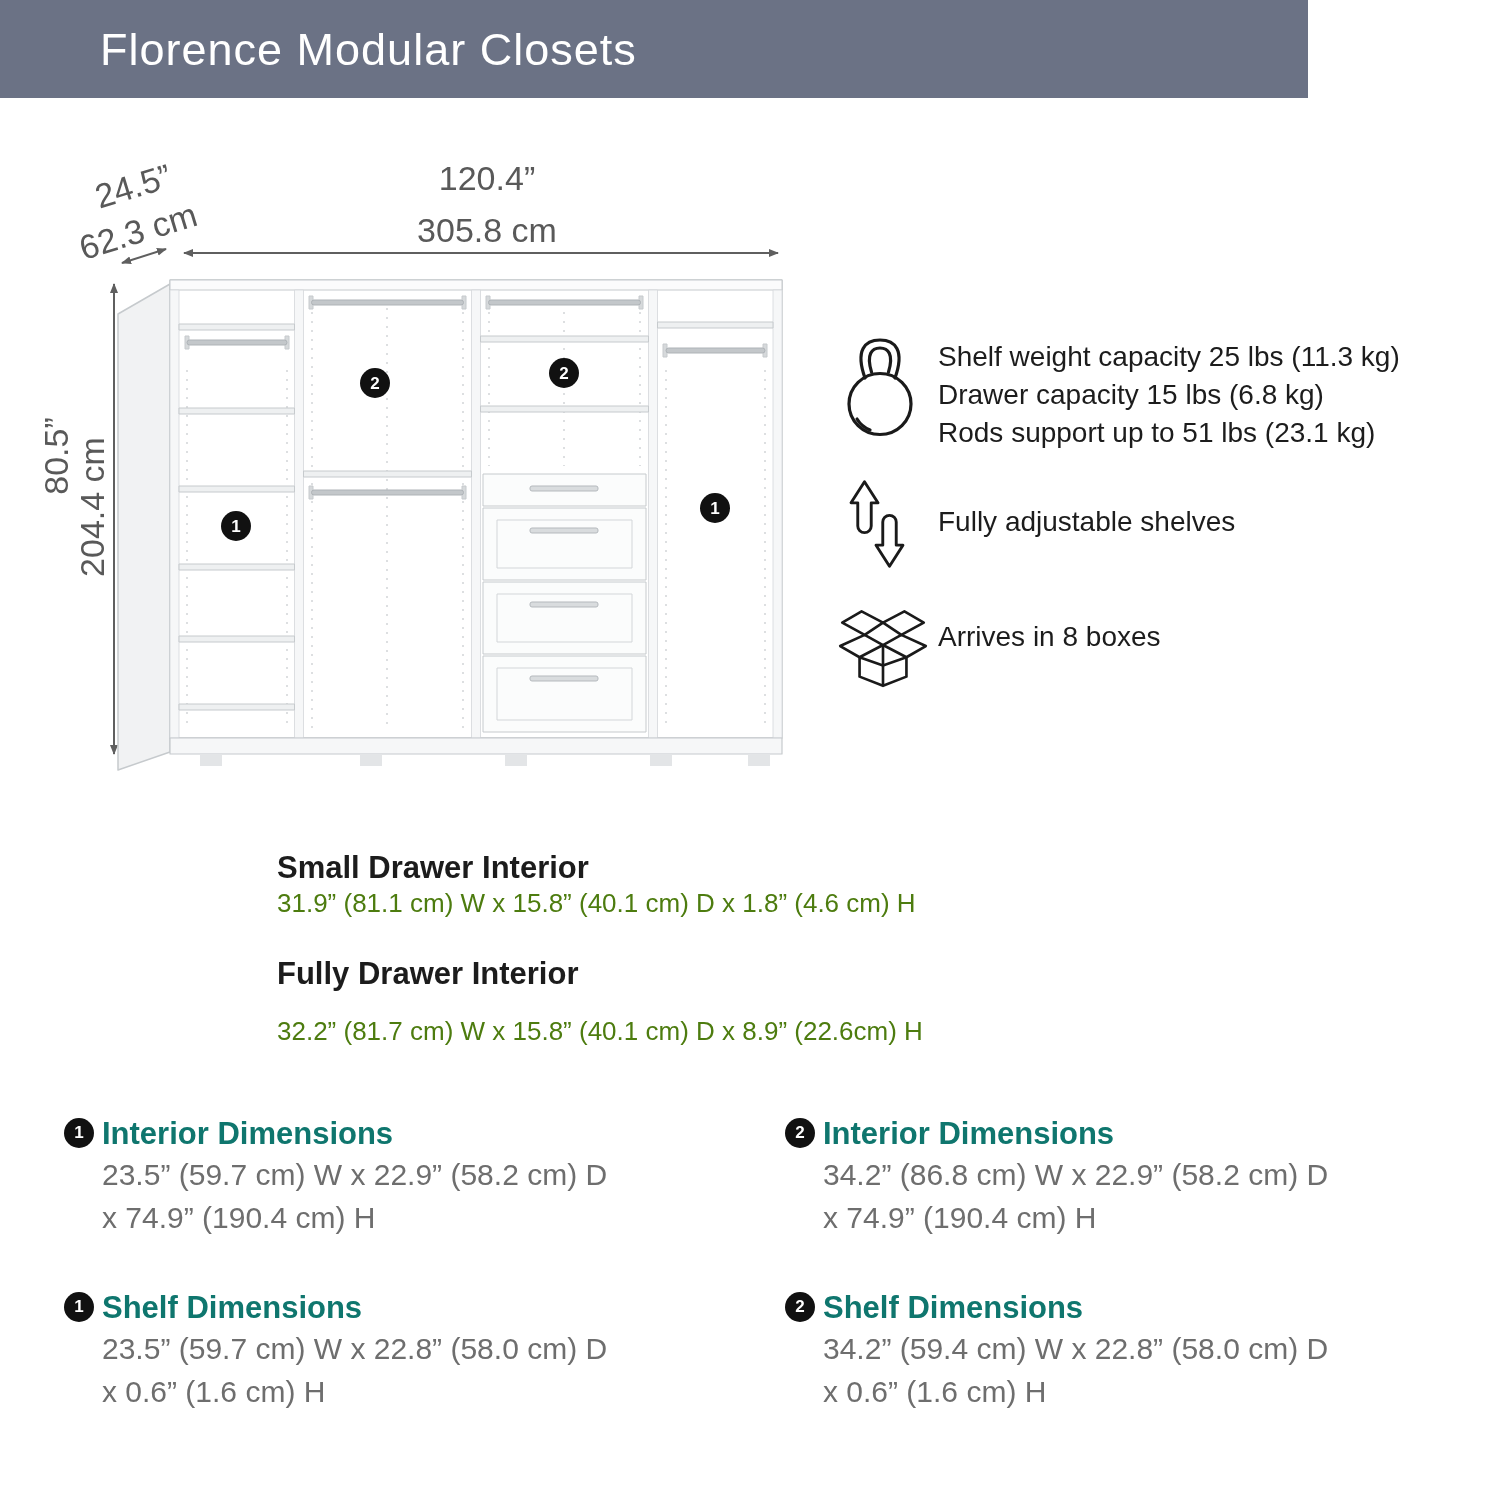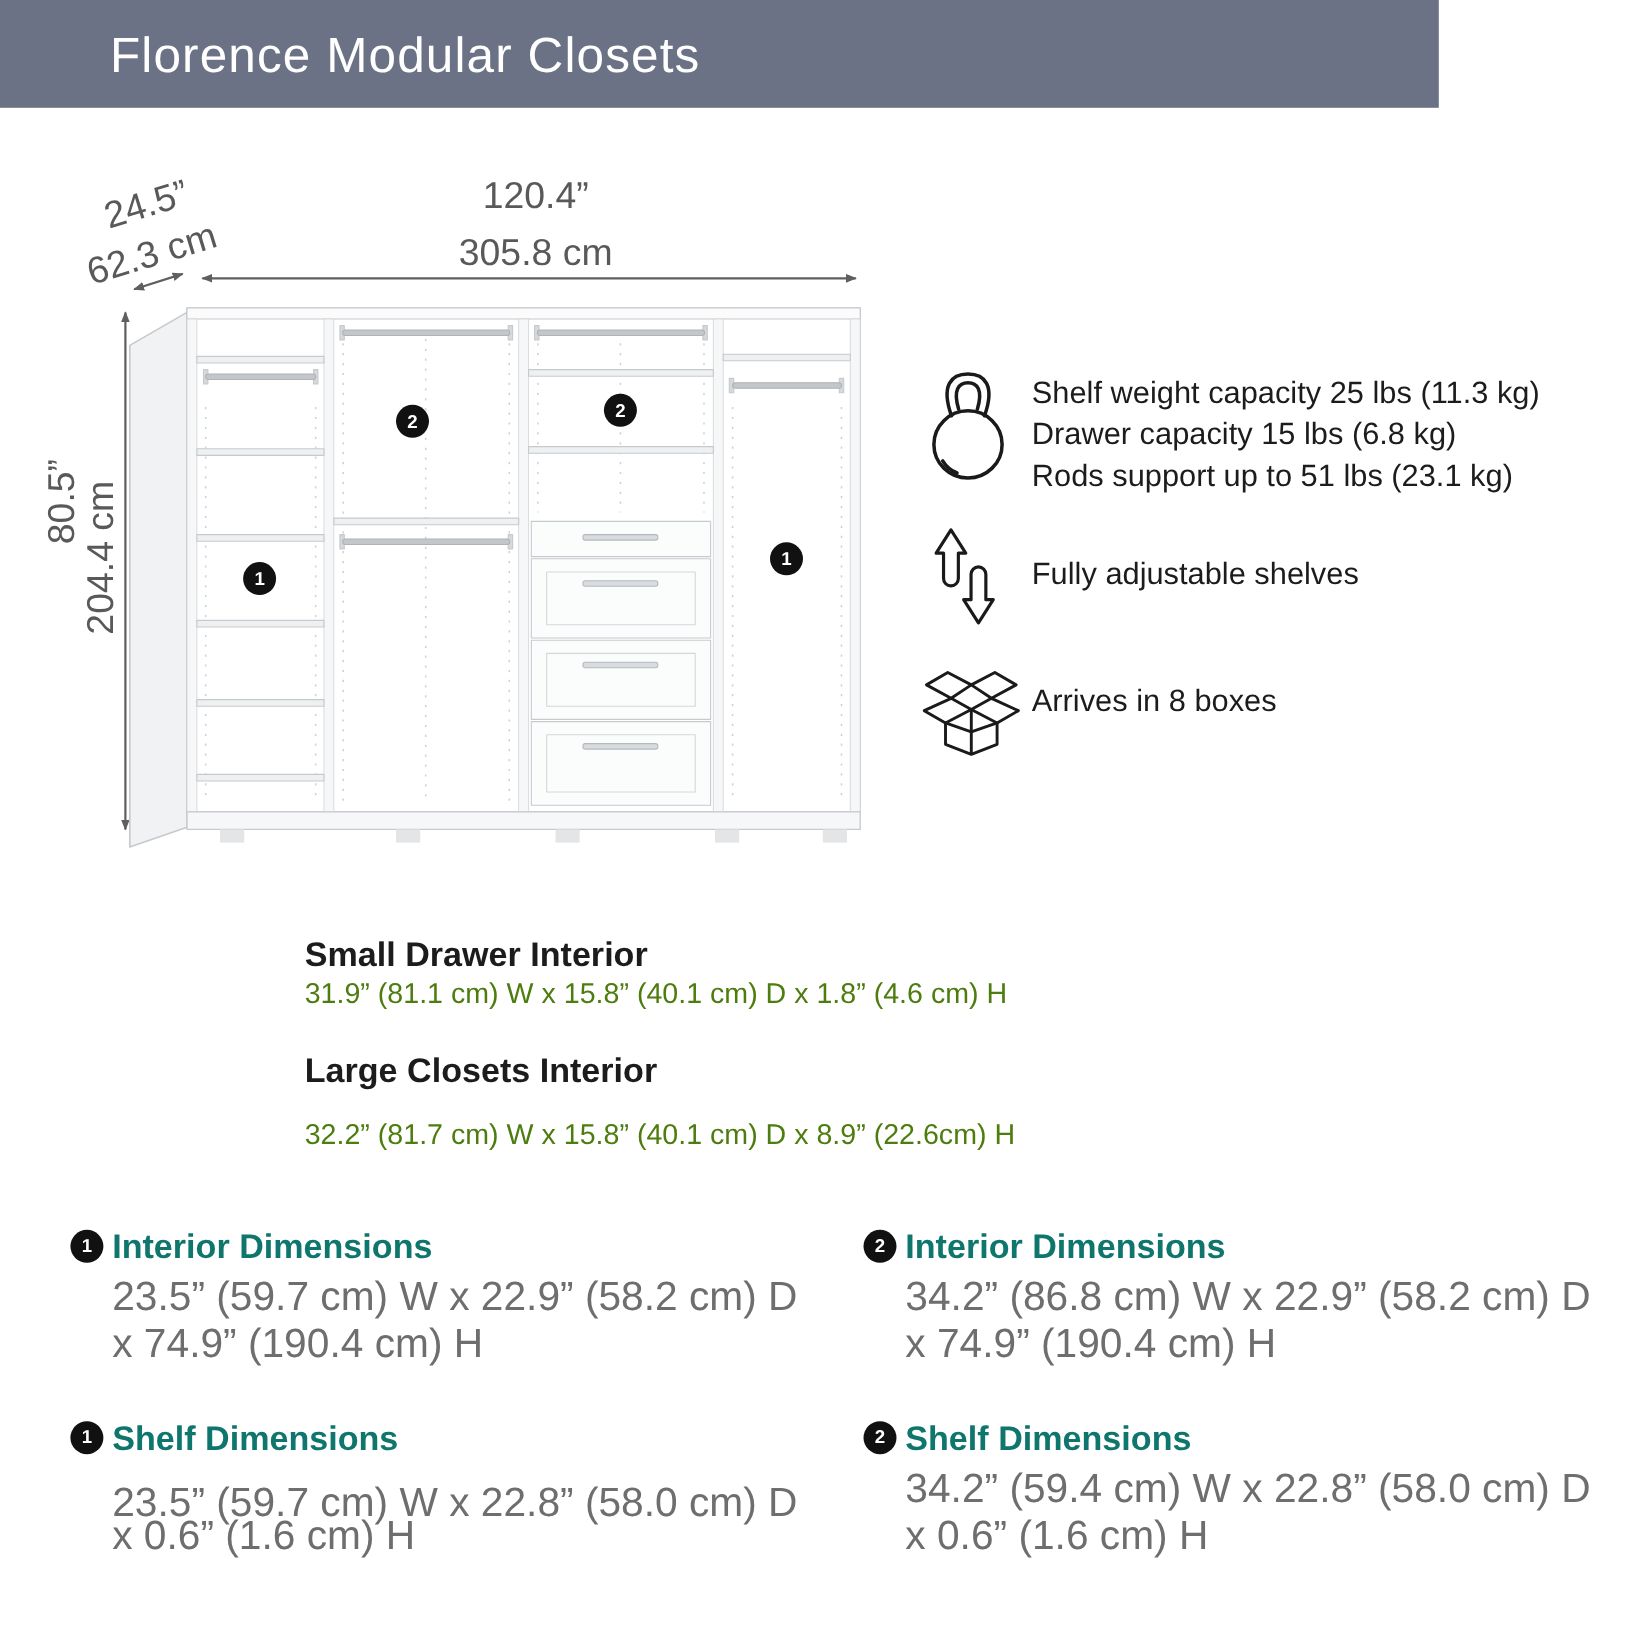--- a/index.html
+++ b/index.html
@@ -28,21 +28,21 @@
   .feature-icon{position:absolute;}
   .feat-text{position:absolute;color:#1c1c1c;font-size:28px;line-height:38px;white-space:nowrap;}
 
   
   .spec-title{position:absolute;color:#1c1c1c;font-size:31px;font-weight:700;white-space:nowrap;}
   .spec-value{position:absolute;color:#4d7c0f;font-size:26px;white-space:nowrap;}
 
   .badge{position:absolute;width:30px;height:30px;border-radius:50%;background:#111111;
          color:#ffffff;font-size:17px;font-weight:700;text-align:center;line-height:30px;}
   .blk-title{position:absolute;color:#0f766e;font-size:31px;font-weight:700;white-space:nowrap;}
-  .blk-line{position:absolute;color:#6e6e6e;font-size:37px;white-space:nowrap;}
+  .blk-line{position:absolute;color:#6e6e6e;font-size:30px;white-space:nowrap;}
 </style>
 </head>
 <body>
 
 <div class="page">
 
   <header class="titlebar">
     <h1>Florence Modular Closets</h1>
   </header>
 
@@ -198,36 +198,36 @@
       <path d="M 29 58 L 52 66 L 75 58 L 75 77 L 52 86 L 29 77 Z"></path>
       <line x1="52" y1="46" x2="52" y2="86" fill="none"></line>
     </g>
   </svg>
   <div class="feat-text" style="left:938px;top:618px;">
     <div>Arrives in 8 boxes</div>
   </div>
 
   <div class="spec-title" style="left:277px;top:850px;">Small Drawer Interior</div>
   <div class="spec-value" style="left:277px;top:888px;">31.9” (81.1 cm) W x 15.8” (40.1 cm) D x 1.8” (4.6 cm) H</div>
-  <div class="spec-title" style="left:277px;top:956px;">Large Closets Interior</div>
+  <div class="spec-title" style="left:277px;top:956px;">Fully Drawer Interior</div>
   <div class="spec-value" style="left:277px;top:1016px;">32.2” (81.7 cm) W x 15.8” (40.1 cm) D x 8.9” (22.6cm) H</div>
 
   <div class="badge" style="left:64px;top:1118px;">1</div>
   <div class="blk-title" style="left:102px;top:1116px;">Interior Dimensions</div>
   <div class="blk-line" style="left:102px;top:1158px;">23.5” (59.7 cm) W x 22.9” (58.2 cm) D</div>
   <div class="blk-line" style="left:102px;top:1201px;">x 74.9” (190.4 cm) H</div>
 
   <div class="badge" style="left:785px;top:1118px;">2</div>
   <div class="blk-title" style="left:823px;top:1116px;">Interior Dimensions</div>
   <div class="blk-line" style="left:823px;top:1158px;">34.2” (86.8 cm) W x 22.9” (58.2 cm) D</div>
   <div class="blk-line" style="left:823px;top:1201px;">x 74.9” (190.4 cm) H</div>
 
   <div class="badge" style="left:64px;top:1292px;">1</div>
   <div class="blk-title" style="left:102px;top:1290px;">Shelf Dimensions</div>
-  <div class="blk-line" style="left:102px;top:1332px;margin-top:13px;">23.5” (59.7 cm) W x 22.8” (58.0 cm) D</div>
+  <div class="blk-line" style="left:102px;top:1332px;">23.5” (59.7 cm) W x 22.8” (58.0 cm) D</div>
   <div class="blk-line" style="left:102px;top:1375px;">x 0.6” (1.6 cm) H</div>
 
   <div class="badge" style="left:785px;top:1292px;">2</div>
   <div class="blk-title" style="left:823px;top:1290px;">Shelf Dimensions</div>
   <div class="blk-line" style="left:823px;top:1332px;">34.2” (59.4 cm) W x 22.8” (58.0 cm) D</div>
   <div class="blk-line" style="left:823px;top:1375px;">x 0.6” (1.6 cm) H</div>
 
 </div>
 
 </body></html>

